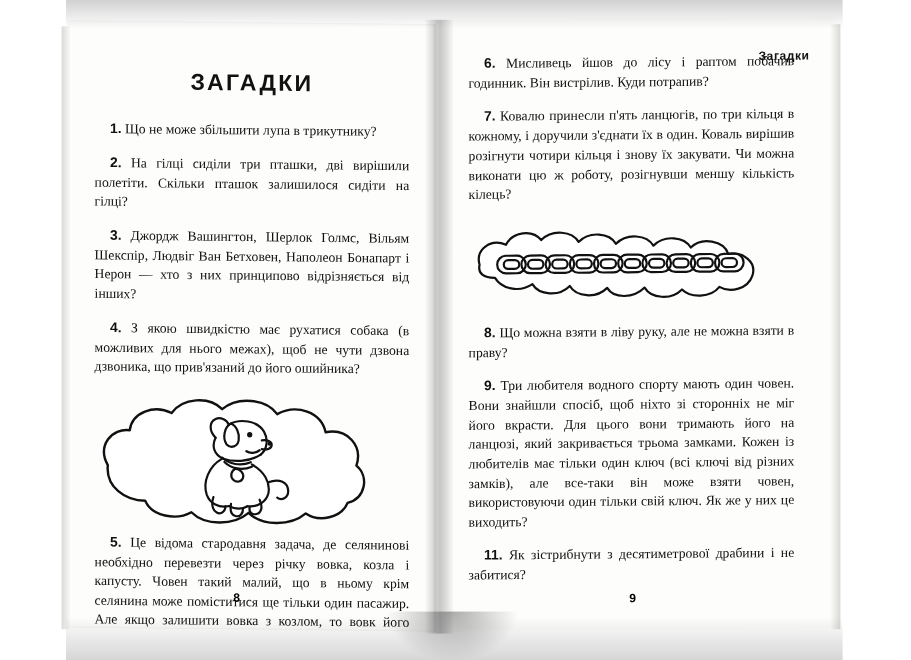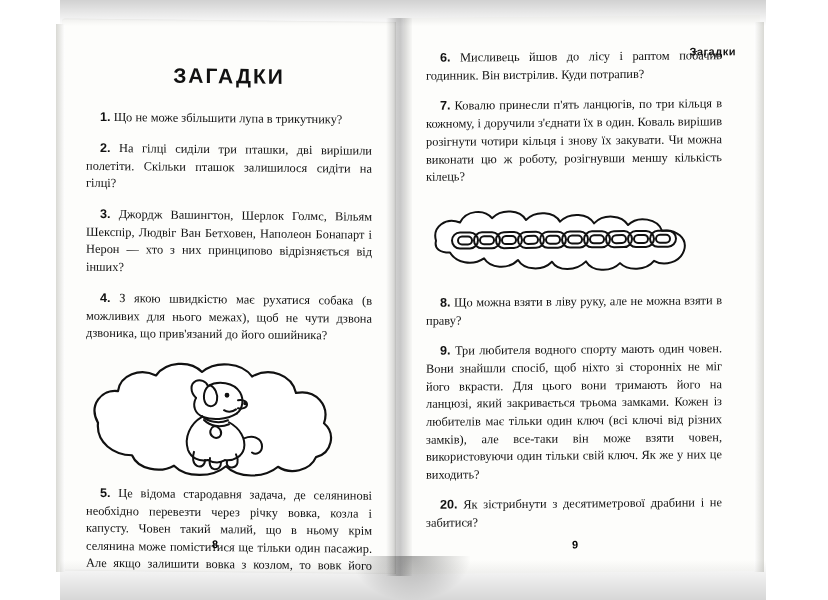--- a/index.html
+++ b/index.html
@@ -315,21 +315,21 @@
         <span class="num">8.</span>
         <span>Що можна взяти в ліву руку, але не можна взяти в праву?</span>
       </p>
 
       <p class="riddle">
         <span class="num">9.</span>
         <span>Три любителя водного спорту мають один човен. Вони знайшли спосіб, щоб ніхто зі сторонніх не міг його вкрасти. Для цього вони тримають його на ланцюзі, який закривається трьома замками. Кожен із любителів має тільки один ключ (всі ключі від різних замків), але все-таки він може взяти човен, використовуючи один тільки свій ключ. Як же у них це виходить?</span>
       </p>
 
       <p class="riddle">
-        <span class="num">20.</span>
+        <span class="num">11.</span>
         <span>Як зістрибнути з десятиметрової драбини і не забитися?</span>
       </p>
 
     </div>
     <div class="page-num">9</div>
   </div>
 
   <div class="edge-left"></div>
   <div class="edge-right"></div>
   <div class="shadow-gutter"></div>

